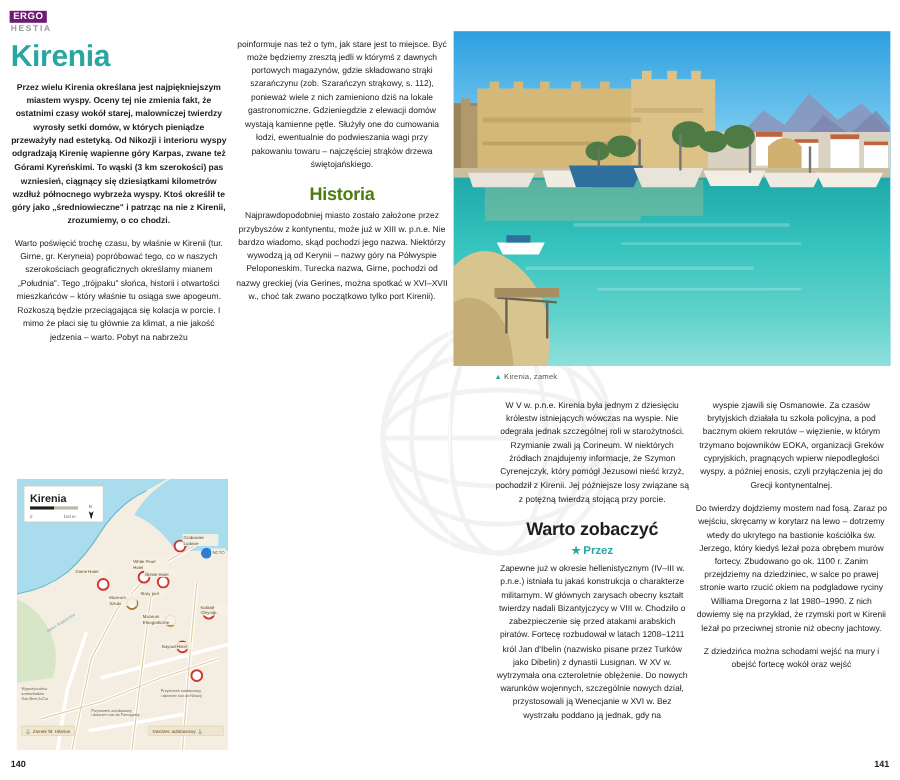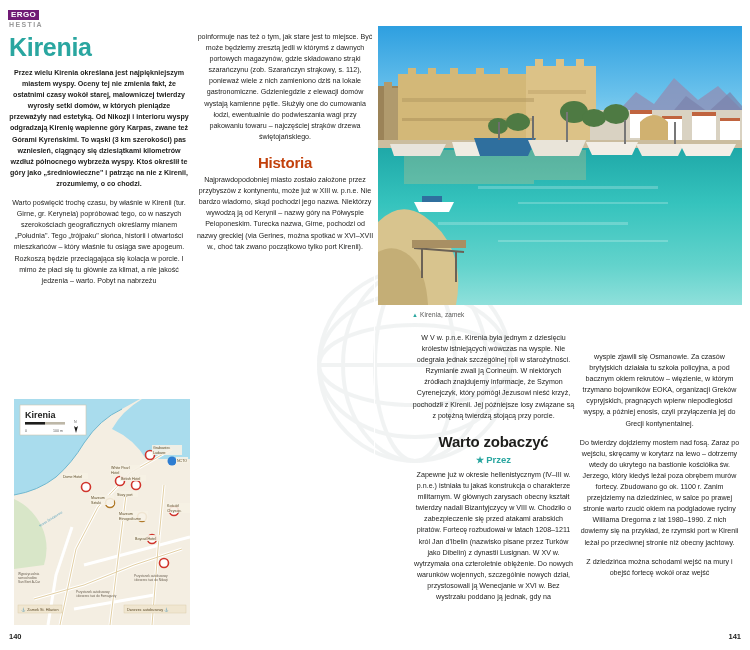--- a/index.html
+++ b/index.html
@@ -43,28 +43,28 @@
   }
 
   
   .col{position:absolute;font-size:7.1px;line-height:11.1px;text-align:center;}
   .col p{margin:0 0 8px 0;}
   .col p.lead{font-weight:bold;}
 
   #col1{left:9px;top:68px;width:180px;}
   #col2{left:196px;top:32px;width:178px;}
   #col3{left:412px;top:333px;width:163px;}
-  #col4{left:578px;top:352px;width:163px;}
+  #col4{left:578px;top:333px;width:163px;}
 
   h1.title{
     position:absolute;left:9px;top:33px;margin:0;
     font-size:25px;color:#2aa6a0;font-weight:bold;letter-spacing:-.3px;
   }
   h2.sec{
-    margin:14px 0 7px 0;font-size:15px;font-weight:bold;color:#c2410c;
+    margin:14px 0 7px 0;font-size:15px;font-weight:bold;color:#4d7c0f;
     letter-spacing:-.2px;
   }
   h2.sec.black{color:#1d1d1b;}
   h3.poi{
     margin:4px 0 4px 0;font-size:9.5px;font-weight:bold;color:#2aa6a0;
   }
   h3.poi .star{color:#2aa6a0;font-size:9px;margin-right:2px;}
 
   
   .photo{

